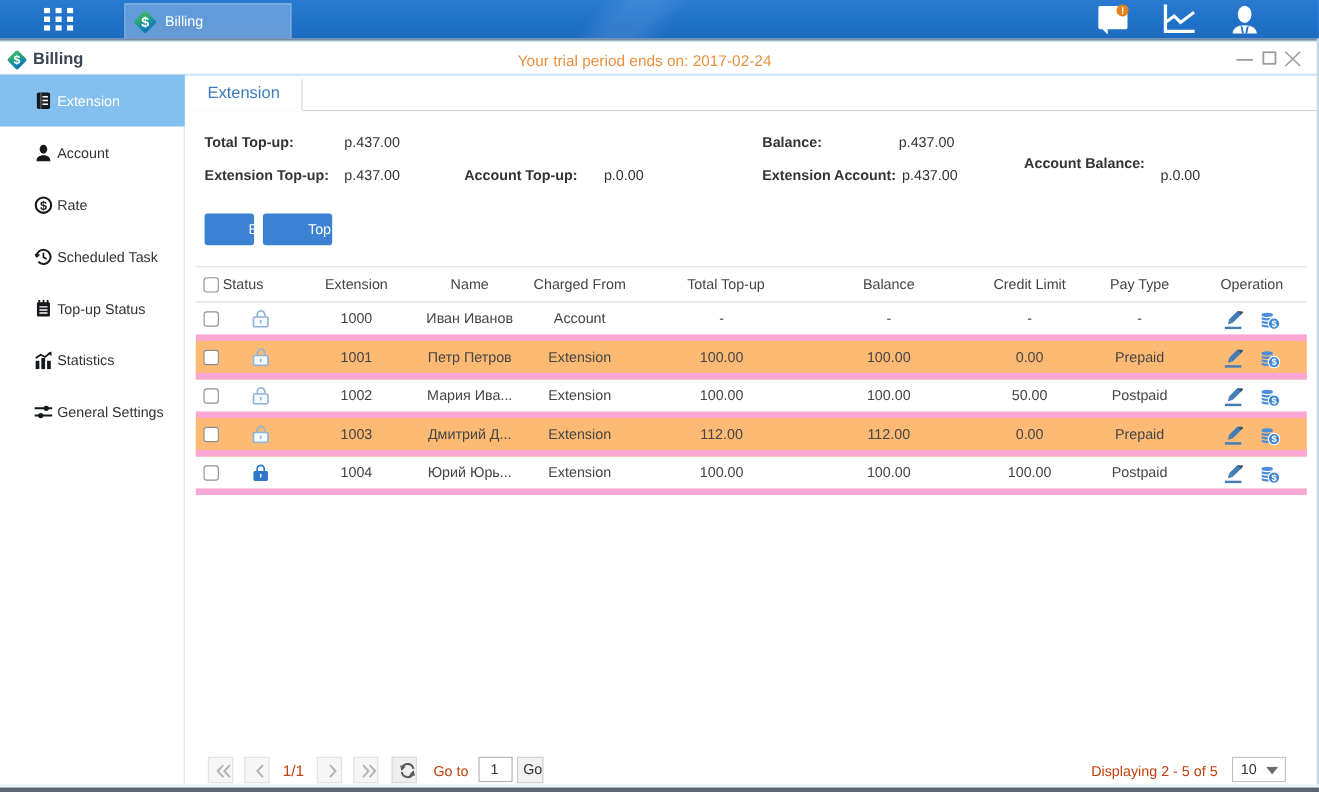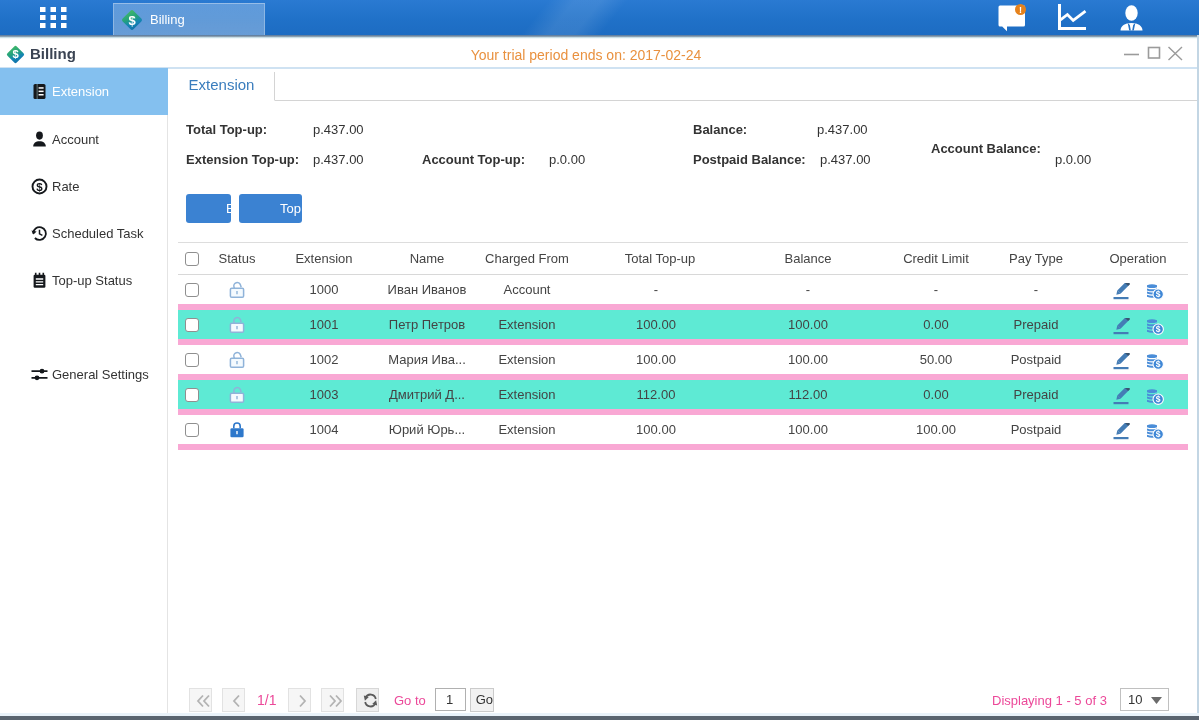--- a/index.html
+++ b/index.html
@@ -40,32 +40,32 @@
   color:#3a7dbd; font-size:15px; text-align:center; line-height:25px; border-bottom:1px solid #fff; }
 .lab { position:absolute; font-size:13px; font-weight:bold; color:#333; white-space:nowrap; }
 .val { position:absolute; font-size:13px; color:#333; white-space:nowrap; }
 .btn { position:absolute; background:#3b82d2; color:#fff; font-size:13px; text-align:center;
   border-radius:3px; line-height:29px; height:29px;padding-left:40px; }
 
 
 #tbl { position:absolute; left:9px; top:173px; width:1010px; }
 .trow { position:relative; width:1010px; height:35px; border-bottom:6px solid #f9a8d4; }
 .thead { height:33px; border-top:1px solid #ddd; border-bottom:1px solid #d8d8d8; }
-.trow.alt { background:#5eead4; }
+.trow.alt { background:#fdba74; }
 .cell { position:absolute; top:0; height:100%; display:flex; align-items:center; justify-content:center;
   font-size:13px; color:#444; white-space:nowrap; }
 .cell.op svg { margin-top:3px; }
 .cb { position:absolute; left:7px; top:50%; margin-top:-7px; width:14px; height:14px; border:1px solid #8f8f8f;
   border-radius:3px; background:#fff; }
 
 
 #pagebar { position:absolute; left:0; top:619px; width:1030px; height:25px; }
 .pbtn { position:absolute; top:0; width:23px; height:24px; background:#f6f6f6; border:1px solid #e2e2e2;
   color:#b3b3b3; font-size:18px; text-align:right; line-height:21px; }
-.ptext { position:absolute; font-size:13px; color:#ec4899; }
+.ptext { position:absolute; font-size:13px; color:#c2410c; }
 
 
 #bstrip { position:absolute; left:0; top:713px; width:1199px; height:4px; background:#e9f2f9; }
 #bband { position:absolute; left:0; top:716px; width:1199px; height:4px; background:#5a646f; }
 #rightedge { position:absolute; right:0; top:35px; width:2px; height:678px; background:#c3d6e4; }
 </style>
 </head>
 <body>
 
 <div id="nav">
@@ -175,20 +175,32 @@
       <rect x="2.6" y="2.8" width="11.8" height="13" rx="1.2" fill="#15181c"></rect>
       <g stroke="#15181c" stroke-width="1.6">
           <path d="M4.7 0.7 V4 M8.5 0.7 V4 M12.3 0.7 V4"></path>
         </g>
       <g stroke="#fff" stroke-width="1.3">
           <path d="M4.8 7 H12.2 M4.8 9.8 H12.2 M4.8 12.6 H12.2"></path>
         </g>
     </svg>
     <span class="tx">Top-up Status</span>
   </div>
+  <div class="mitem" style="top:235px">
+    <svg class="ic" viewBox="0 0 17 17">
+        <g fill="#15181c">
+      <rect x="1.4" y="9" width="3.4" height="7.6"></rect>
+      <rect x="6.6" y="6.5" width="3.4" height="10.1"></rect>
+      <rect x="11.8" y="9" width="3.4" height="7.6"></rect>
+      </g>
+      <path d="M1.5 6.5 L6 3.5 L10 5.5 L14.5 1.8" stroke="#15181c" stroke-width="1.6" fill="none"></path>
+      <path d="M15.8 0.6 L15.9 4.6 L12.3 2.2 Z" fill="#15181c"></path>
+    </svg>
+    <span class="tx">Statistics</span>
+  </div>
   <div class="mitem" style="top:282px">
     <svg class="ic" viewBox="0 0 17 17">
       <g stroke="#15181c" stroke-width="1.8">
         <path d="M0.5 5.2 H16.5 M0.5 11.8 H16.5"></path>
       </g>
       <circle cx="11" cy="5.2" r="2.4" fill="#15181c"></circle>
       <circle cx="6" cy="11.8" r="2.4" fill="#15181c"></circle>
     </svg>
     <span class="tx">General Settings</span>
   </div>
@@ -201,32 +213,32 @@
 
   <span class="lab" style="left:17px; top:53px">Total Top-up:</span>
   <span class="val" style="left:144px; top:53px">p.437.00</span>
   <span class="lab" style="left:524px; top:53px">Balance:</span>
   <span class="val" style="left:648px; top:53px">p.437.00</span>
 
   <span class="lab" style="left:17px; top:83px">Extension Top-up:</span>
   <span class="val" style="left:144px; top:83px">p.437.00</span>
   <span class="lab" style="left:253px; top:83px">Account Top-up:</span>
   <span class="val" style="left:380px; top:83px">p.0.00</span>
-  <span class="lab" style="left:524px; top:83px">Postpaid Balance:</span>
+  <span class="lab" style="left:524px; top:83px">Extension Account:</span>
   <span class="val" style="left:651px; top:83px">p.437.00</span>
   <span class="lab" style="left:762px; top:72px">Account Balance:</span>
   <span class="val" style="left:886px; top:83px">p.0.00</span>
 
   <div class="btn" style="left:17px; top:125px; width:45px;">Edit</div>
   <div class="btn" style="left:70px; top:125px; width:63px;">Top Up</div>
 
   <div id="tbl">
     <div class="trow thead">
       <div class="cb"></div>
-      <div class="cell" style="left:29px; width:60px;text-align:right;">Status</div>
+      <div class="cell" style="left:13px; width:60px;text-align:right;">Status</div>
       <div class="cell" style="left:106px; width:80px;">Extension</div>
       <div class="cell" style="left:199px; width:100px;">Name</div>
       <div class="cell" style="left:299px; width:100px;">Charged From</div>
       <div class="cell" style="left:432px; width:100px;">Total Top-up</div>
       <div class="cell" style="left:580px; width:100px;">Balance</div>
       <div class="cell" style="left:708px; width:100px;">Credit Limit</div>
       <div class="cell" style="left:808px; width:100px;">Pay Type</div>
       <div class="cell" style="left:910px; width:100px;">Operation</div>
     </div>
     <div class="trow">
@@ -452,21 +464,21 @@
       <svg width="15" height="15" viewBox="0 0 15 15" style="margin-top:4px">
         <path d="M12.8 6 a5.4 5.4 0 0 0 -10.2 -1.4" stroke="#5a5a5a" stroke-width="1.8" fill="none"></path>
         <path d="M0.8 2.6 L5.8 4 L1.9 7.8 Z" fill="#5a5a5a"></path>
         <path d="M2.2 9 a5.4 5.4 0 0 0 10.2 1.4" stroke="#5a5a5a" stroke-width="1.8" fill="none"></path>
         <path d="M14.2 12.4 L9.2 11 L13.1 7.2 Z" fill="#5a5a5a"></path>
       </svg>
     </div>
     <span class="ptext" style="left:225px; top:5px;">Go to</span>
     <div class="abs" style="left:266px; top:0; width:31px; height:23px; border:1px solid #b0b0b0; background:#fff; font-size:13px; color:#333; padding:3px 0 0 10px;">1</div>
     <div class="pbtn" style="left:301px; width:24px; color:#333; font-size:13px; background:#f2f2f2; border-color:#cbcbcb;">Go</div>
-    <span class="ptext" style="left:823px; top:5px;">Displaying 1 - 5 of 3</span>
+    <span class="ptext" style="left:823px; top:5px;">Displaying 2 - 5 of 5</span>
     <div class="abs" style="left:951px; top:0; width:49px; height:23px; border:1px solid #c0c0c0; background:#fff;">
       <span style="position:absolute; left:7px; top:3px; font-size:13px; color:#333;">10</span>
       <svg width="11" height="7" style="position:absolute; right:6px; top:8px;">
           <path d="M0 0 H11 L5.5 7 Z" fill="#6b6b6b"></path>
         </svg>
     </div>
   </div>
 </div>
 
 <div id="bstrip"></div>

